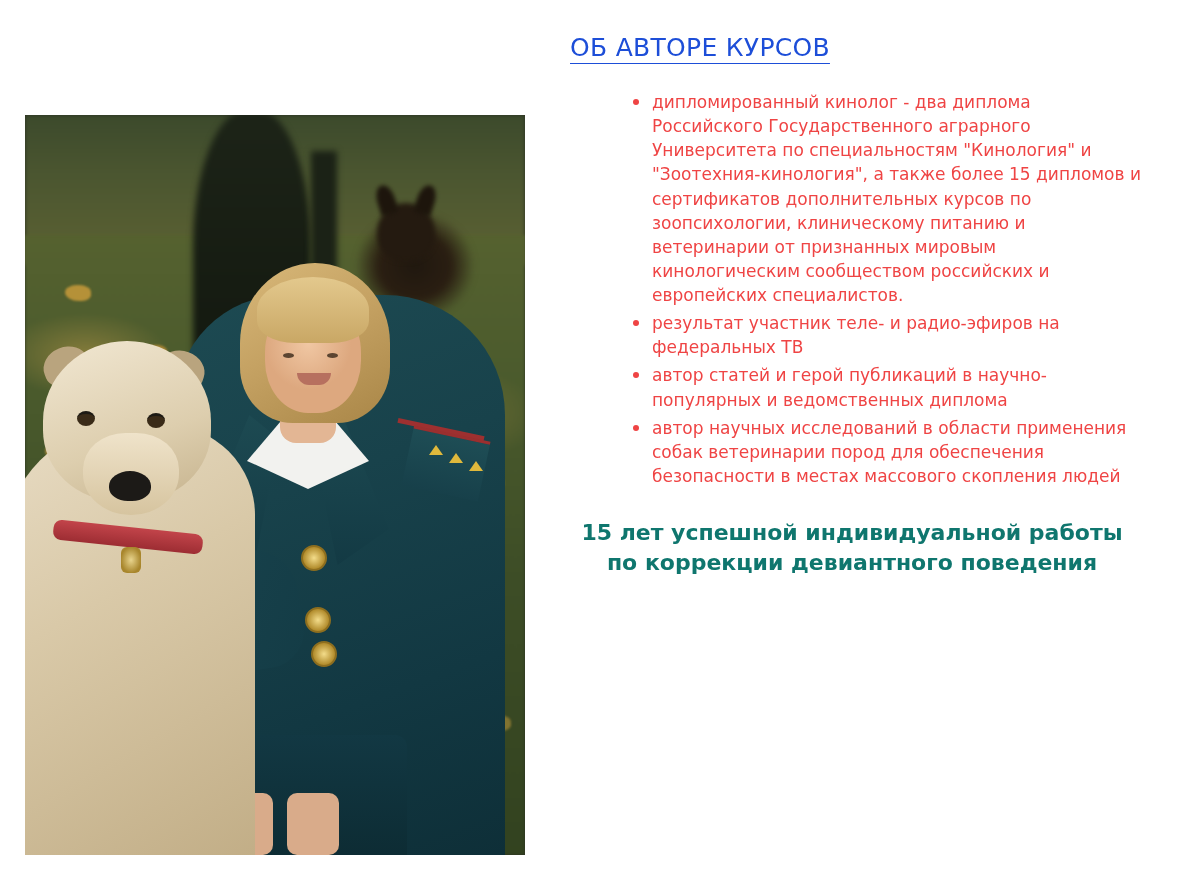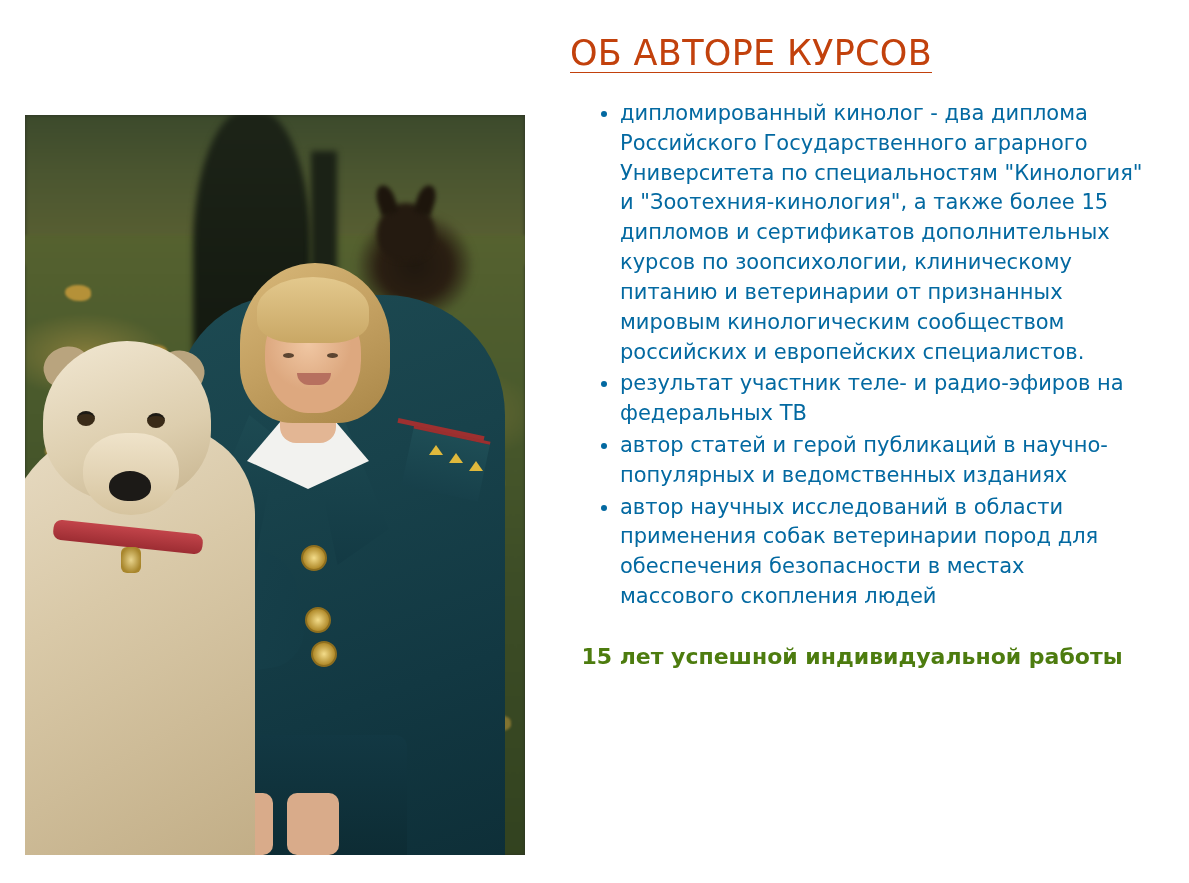--- a/index.html
+++ b/index.html
@@ -303,55 +303,56 @@
     border-radius: 6px;
   }
 
   
   .text-col {
     flex: 1 1 auto;
     padding: 20px 45px 0 10px;
     box-sizing: border-box;
   }
   .heading {
-    font-size: 35px;
-    color: #c2410c;
+    font-size: 25px;
+    color: #1d4ed8;
     letter-spacing: .3px;
     text-decoration: underline;
     text-underline-offset: 7px;
     text-decoration-thickness: 1px;
     margin: 13px 0 0 0;
     font-weight: 400;
   }
   .subtitle {
     font-size: 21px;
     color: #4a4a4a;
     margin: 38px 0 0 0;
     font-weight: 400;
   }
   ul.bullets {
     margin: 26px 0 0 0;
     padding-left: 50px;
     list-style: disc;
   }
   ul.bullets > li {
-    font-size: 21px;
+    font-size: 17px;
     line-height: 1.42;
-    color: #0369a1;
+    color: #ef4444;
     margin-bottom: 2px;
+    margin-left: 32px;
   }
   ul.bullets > li::marker {
     font-size: 19px;
   }
   .footer-note {
     margin: 30px 0 0 0;
     text-align: center;
     font-size: 22px;
     font-weight: bold;
-    color: #4d7c0f;
+    color: #0f766e;
     line-height: 1.35;
     padding-right: 10px;
   }
   .footer-note div { white-space: nowrap; }
 </style>
 </head>
 <body>
 
 <div class="page">
 
@@ -420,21 +421,22 @@
   </div>
 
   <div class="text-col">
 
     <h1 class="heading">ОБ АВТОРЕ КУРСОВ</h1>
 
 
     <ul class="bullets">
       <li>дипломированный кинолог - два диплома Российского Государственного аграрного Университета по специальностям "Кинология" и "Зоотехния-кинология", а также более 15 дипломов и сертификатов дополнительных курсов по зоопсихологии, клиническому питанию и ветеринарии от признанных мировым кинологическим сообществом российских и европейских специалистов.</li>
       <li>результат участник теле- и радио-эфиров на федеральных ТВ</li>
-      <li>автор статей и герой публикаций в научно-популярных и ведомственных изданиях</li>
+      <li>автор статей и герой публикаций в научно-популярных и ведомственных диплома</li>
       <li>автор научных исследований в области применения собак ветеринарии пород для обеспечения безопасности в местах массового скопления людей</li>
     </ul>
 
     <div class="footer-note">
       <div>15 лет успешной индивидуальной работы</div>
+      <div>по коррекции девиантного поведения</div>
     </div>
   </div>
 </div>
 
 </body></html>

